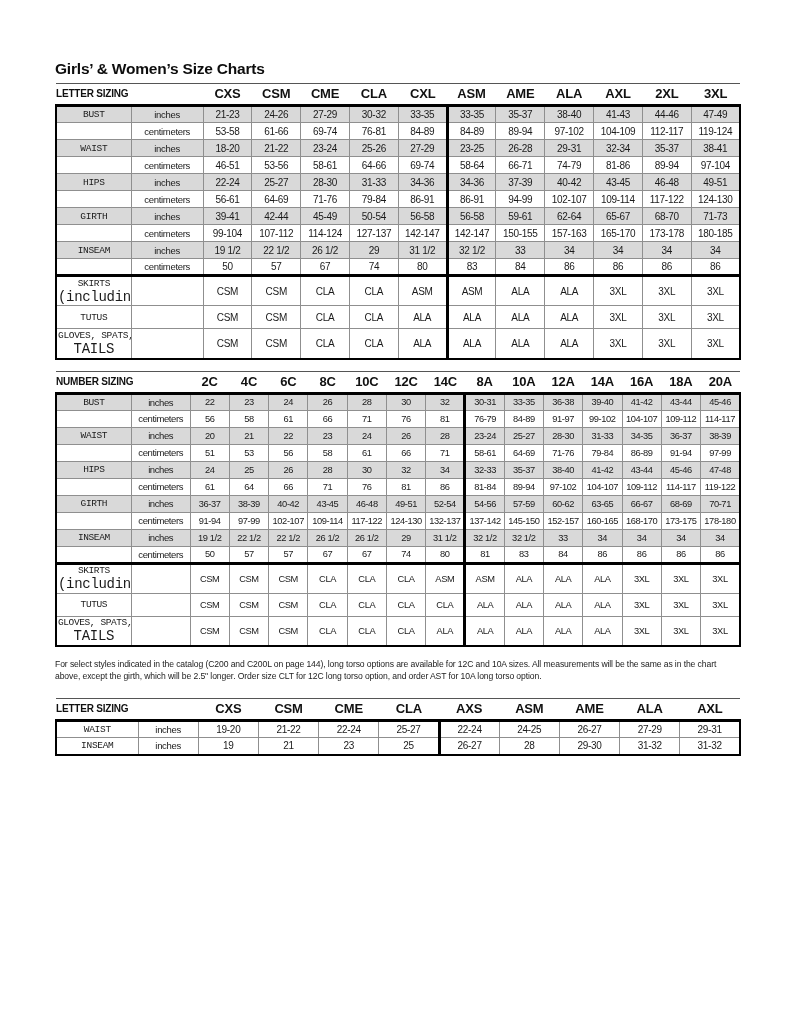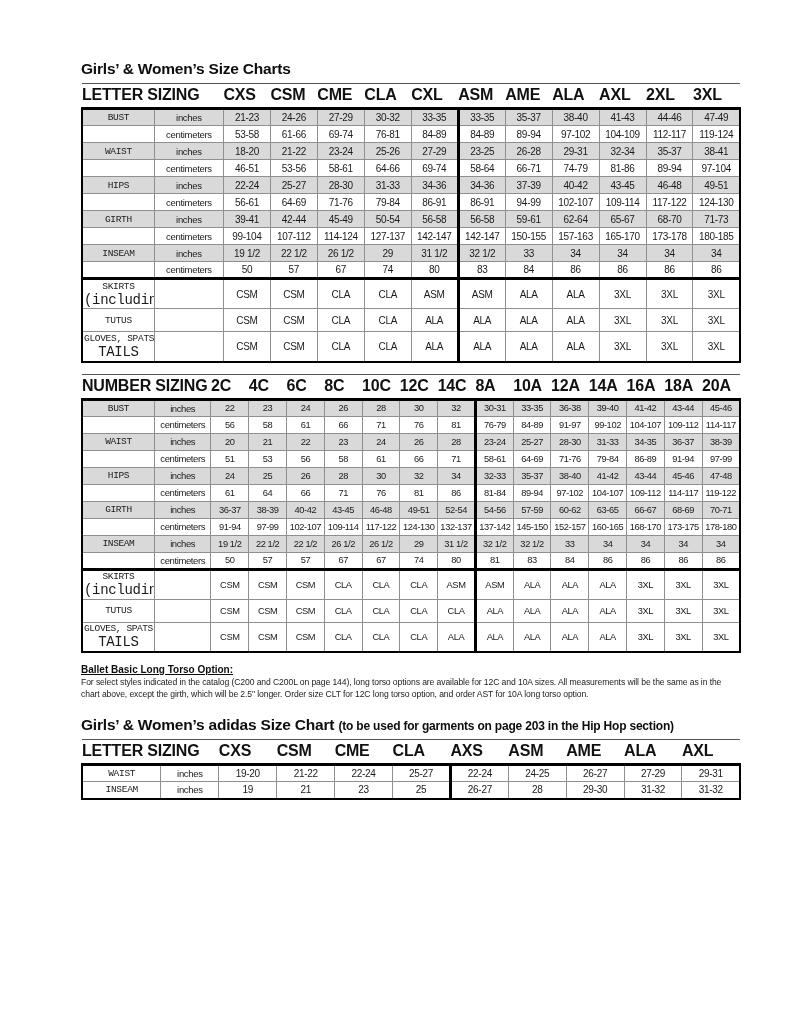--- a/index.html
+++ b/index.html
@@ -2,38 +2,38 @@
 <html style="--shade: #d9d9d9;"><head>
 <meta charset="utf-8">
 <style>
   * { box-sizing: border-box; }
   html, body { margin: 0; padding: 0; }
   body {
     width: 796px; height: 1024px; overflow: hidden;
     background: #ffffff; color: #111;
     font-family: "Liberation Sans", sans-serif;
   }
-  .page { padding: 60px 55px 0 81px; }
+  .page { padding: 60px 55px 0 55px; }
 
   .doc-title {
     font-size: 15.5px; font-weight: bold; letter-spacing: -0.2px;
     margin: 0 0 5px 0; color: #0d0d0d;
   }
   .doc-title .title-sub { font-size: 12px; font-weight: bold; }
 
   table.size-chart {
     width: 100%; border-collapse: collapse; table-layout: fixed;
     margin-bottom: 11px;
   }
   table.size-chart thead th {
-    font-size: 16px; font-weight: bold; text-align: left;
+    font-size: 13px; font-weight: bold; text-align: center;
     letter-spacing: -0.2px; padding: 2px 0 3px 0;
     border-top: 1px solid #555; border-bottom: 3px solid #000;
   }
-  table.size-chart thead th.tbl-title { text-align: left; font-size: 16px; }
+  table.size-chart thead th.tbl-title { text-align: left; font-size: 10px; }
   table.size-chart tbody { border: 2px solid #000; }
   table.size-chart tbody td {
     border: 1px solid #8f8f8f;
     text-align: center; font-size: 10px; letter-spacing: -0.3px;
     height: 17px; padding: 0 1px; white-space: nowrap; overflow: hidden;
     color: #1a1a1a;
   }
   table.size-chart tr.shaded td { background: var(--shade, #d9d9d9); }
   table.size-chart td.row-label { font-size: 9.5px; font-family: Liberation Mono, monospace; }
   table.size-chart td.unit-label { font-size: 9.5px; }
@@ -560,28 +560,23 @@
           <td>ALA</td>
           <td>ALA</td>
           <td>3XL</td>
           <td>3XL</td>
           <td>3XL</td>
         </tr>
       </tbody>
     </table>
 
   <div class="note-block">
-    <div class="note-head">Ballet Basic Long Torso Option:</div>
     <div class="note-body">For select styles indicated in the catalog (C200 and C200L on page 144), long torso options are available for 12C and 10A sizes. All measurements will be the same as in the chart above, except the girth, which will be 2.5" longer. Order size CLT for 12C long torso option, and order AST for 10A long torso option.</div>
   </div>
 
-  <h1 class="doc-title">
-    <span>Girls’ &amp; Women’s adidas Size Chart</span>
-    <span class="title-sub">(to be used for garments on page 203 in the Hip Hop section)</span>
-  </h1>
 
   <table class="size-chart t3">
       <colgroup>
         <col style="width: 12%;">
         <col style="width: 8.8%;">
         <col style="width: 8.8%;">
         <col style="width: 8.8%;">
         <col style="width: 8.8%;">
         <col style="width: 8.8%;">
         <col style="width: 8.8%;">

